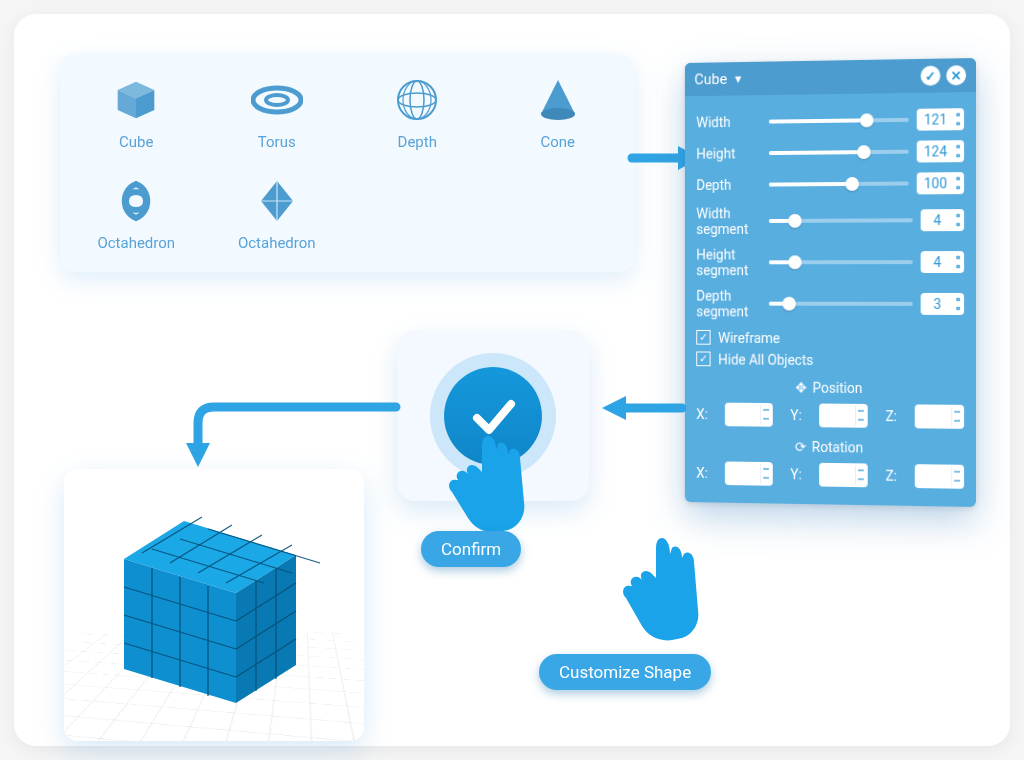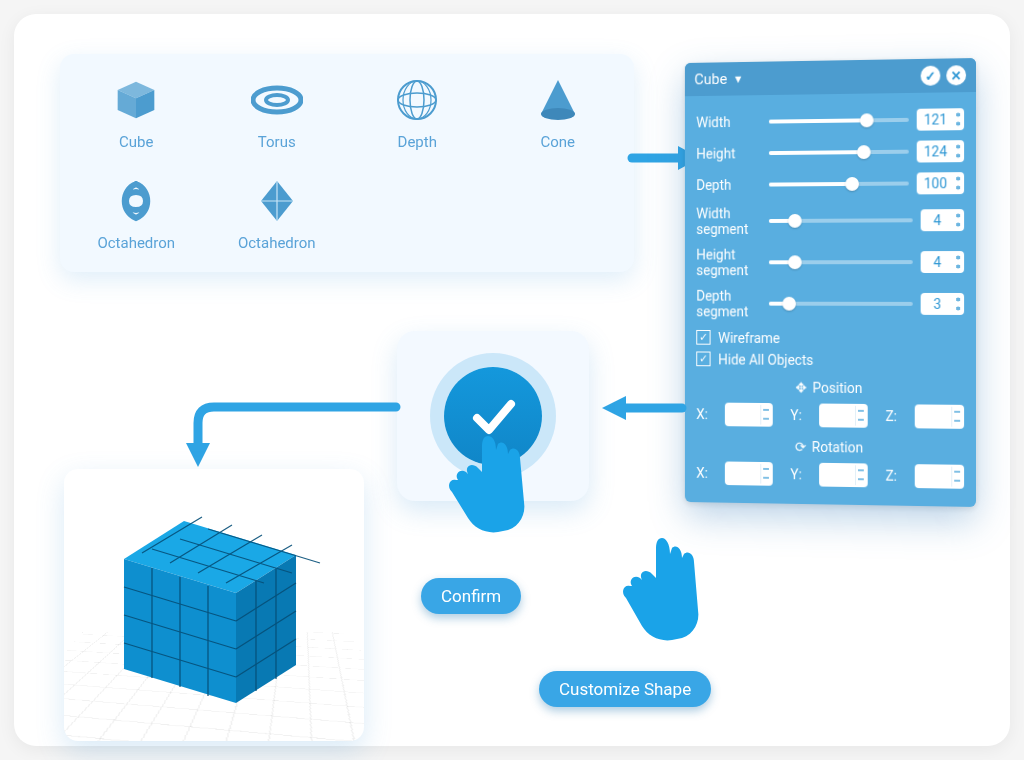--- a/index.html
+++ b/index.html
@@ -143,24 +143,24 @@
     width:98px; height:98px; border-radius:50%; background:linear-gradient(#1498dc,#1086c8);
     display:flex; align-items:center; justify-content:center;
     box-shadow: 0 0 0 14px rgba(20,152,220,0.18);
   }
   .hand {
     position:absolute; left:430px; top:418px; pointer-events:none;
   }
   .hand.cust { left:600px; top:520px; }
   .labelpill {
     position:absolute; padding:8px 20px; background:#39a6e6; color:#fff;
-    border-radius:22px; font-size:17px; box-shadow:0 4px 10px rgba(20,110,170,0.35);margin-top:47px;
+    border-radius:22px; font-size:17px; box-shadow:0 4px 10px rgba(20,110,170,0.35);
   }
   .labelpill.confirm { left:407px; top:517px; }
-  .labelpill.customize { left:525px; top:610px; }
+  .labelpill.customize { left:525px; top:640px; }
 
   
   .result {
     position:absolute; left:50px; top:455px; width:300px; height:272px;
     background:#fff; border-radius:14px; box-shadow:0 10px 28px rgba(80,160,220,0.22);
     overflow:hidden;
   }
   .gridfloor {
     position:absolute; inset:0;
     background:

